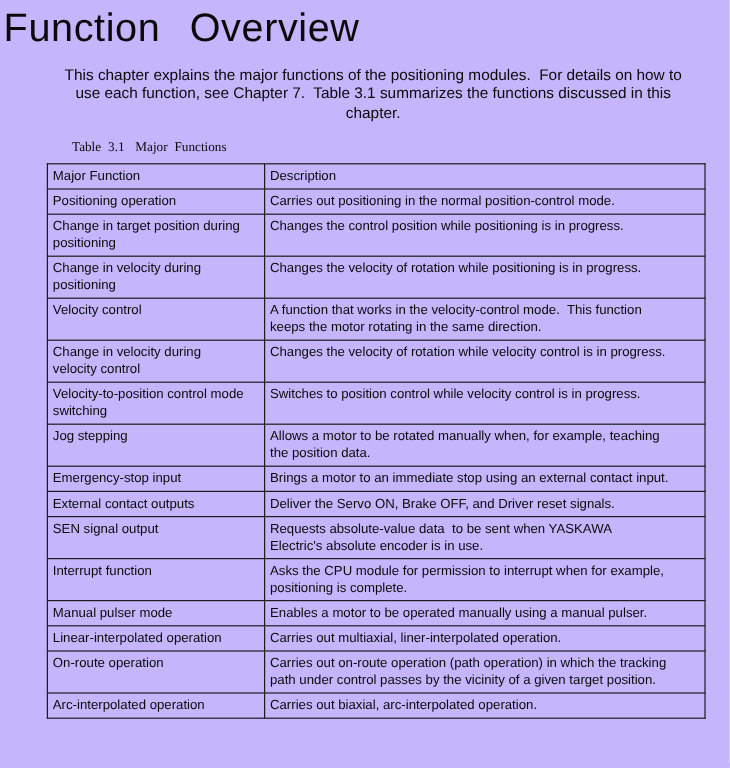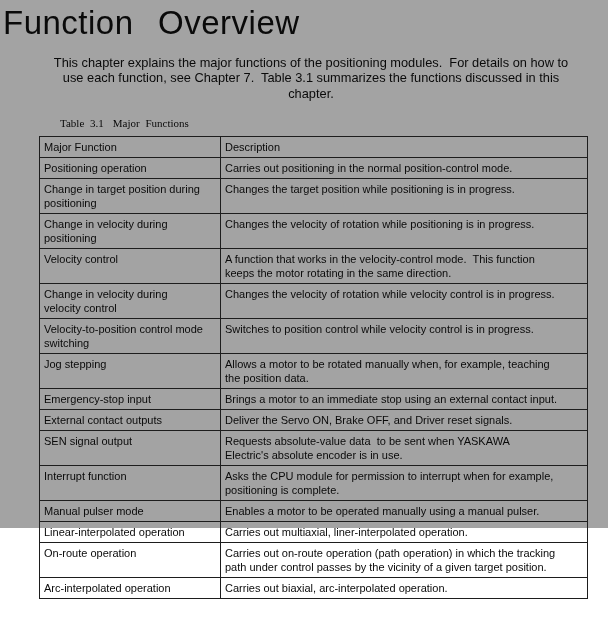--- a/index.html
+++ b/index.html
@@ -11,22 +11,22 @@
     width: 608px;
     height: 640px;
     overflow: hidden;
     font-family: "Liberation Sans", "DejaVu Sans", sans-serif;
     color: #000000;
     -webkit-font-smoothing: antialiased;
   }
   .page {
     position: relative;
     width: 608px;
-    height: 528px;
-    background: #a3a3a3;
+    height: 640px;
+    background: #c4b5fd;
   }
   h1.doc-title {
     margin: 0;
     position: absolute;
     left: 3px;
     top: 4px;
     font-size: 33px;
     font-weight: 400;
     letter-spacing: 0.5px;
     word-spacing: 0.45em;
@@ -113,21 +113,21 @@
       </tr>
     </thead>
     <tbody>
         <tr>
           <td>Positioning operation</td>
           <td>Carries out positioning in the normal position-control mode.</td>
         </tr>
         <tr>
           <td>Change in target position during
 positioning</td>
-          <td>Changes the target position while positioning is in progress.</td>
+          <td>Changes the control position while positioning is in progress.</td>
         </tr>
         <tr>
           <td>Change in velocity during
 positioning</td>
           <td>Changes the velocity of rotation while positioning is in progress.</td>
         </tr>
         <tr>
           <td>Velocity control</td>
           <td>A function that works in the velocity-control mode.  This function
 keeps the motor rotating in the same direction.</td>

